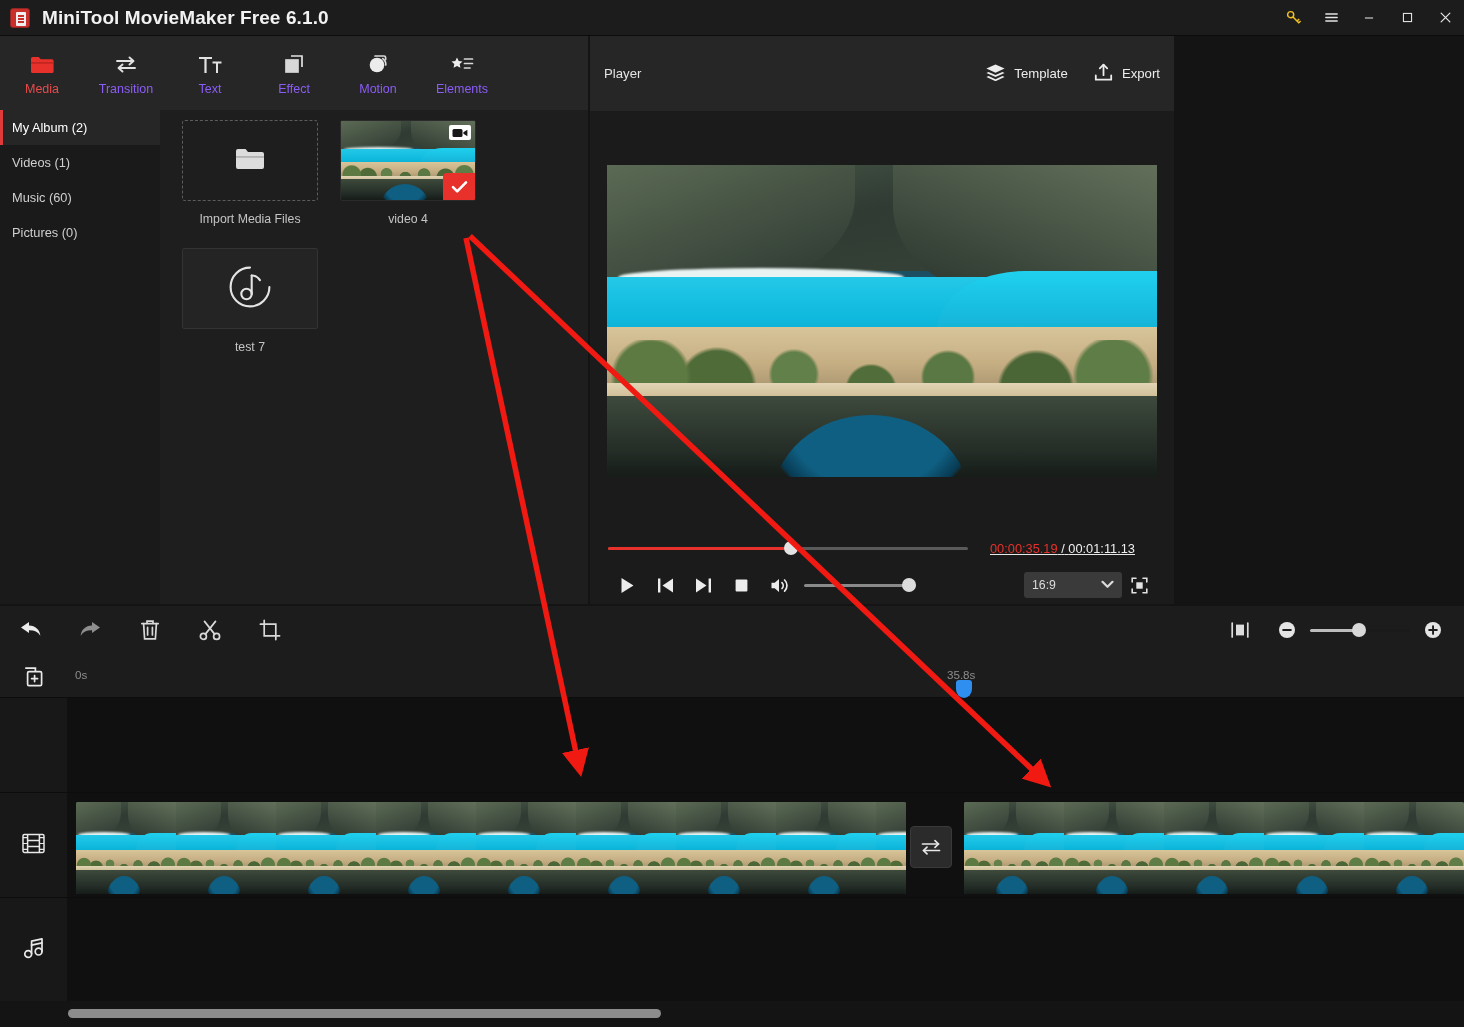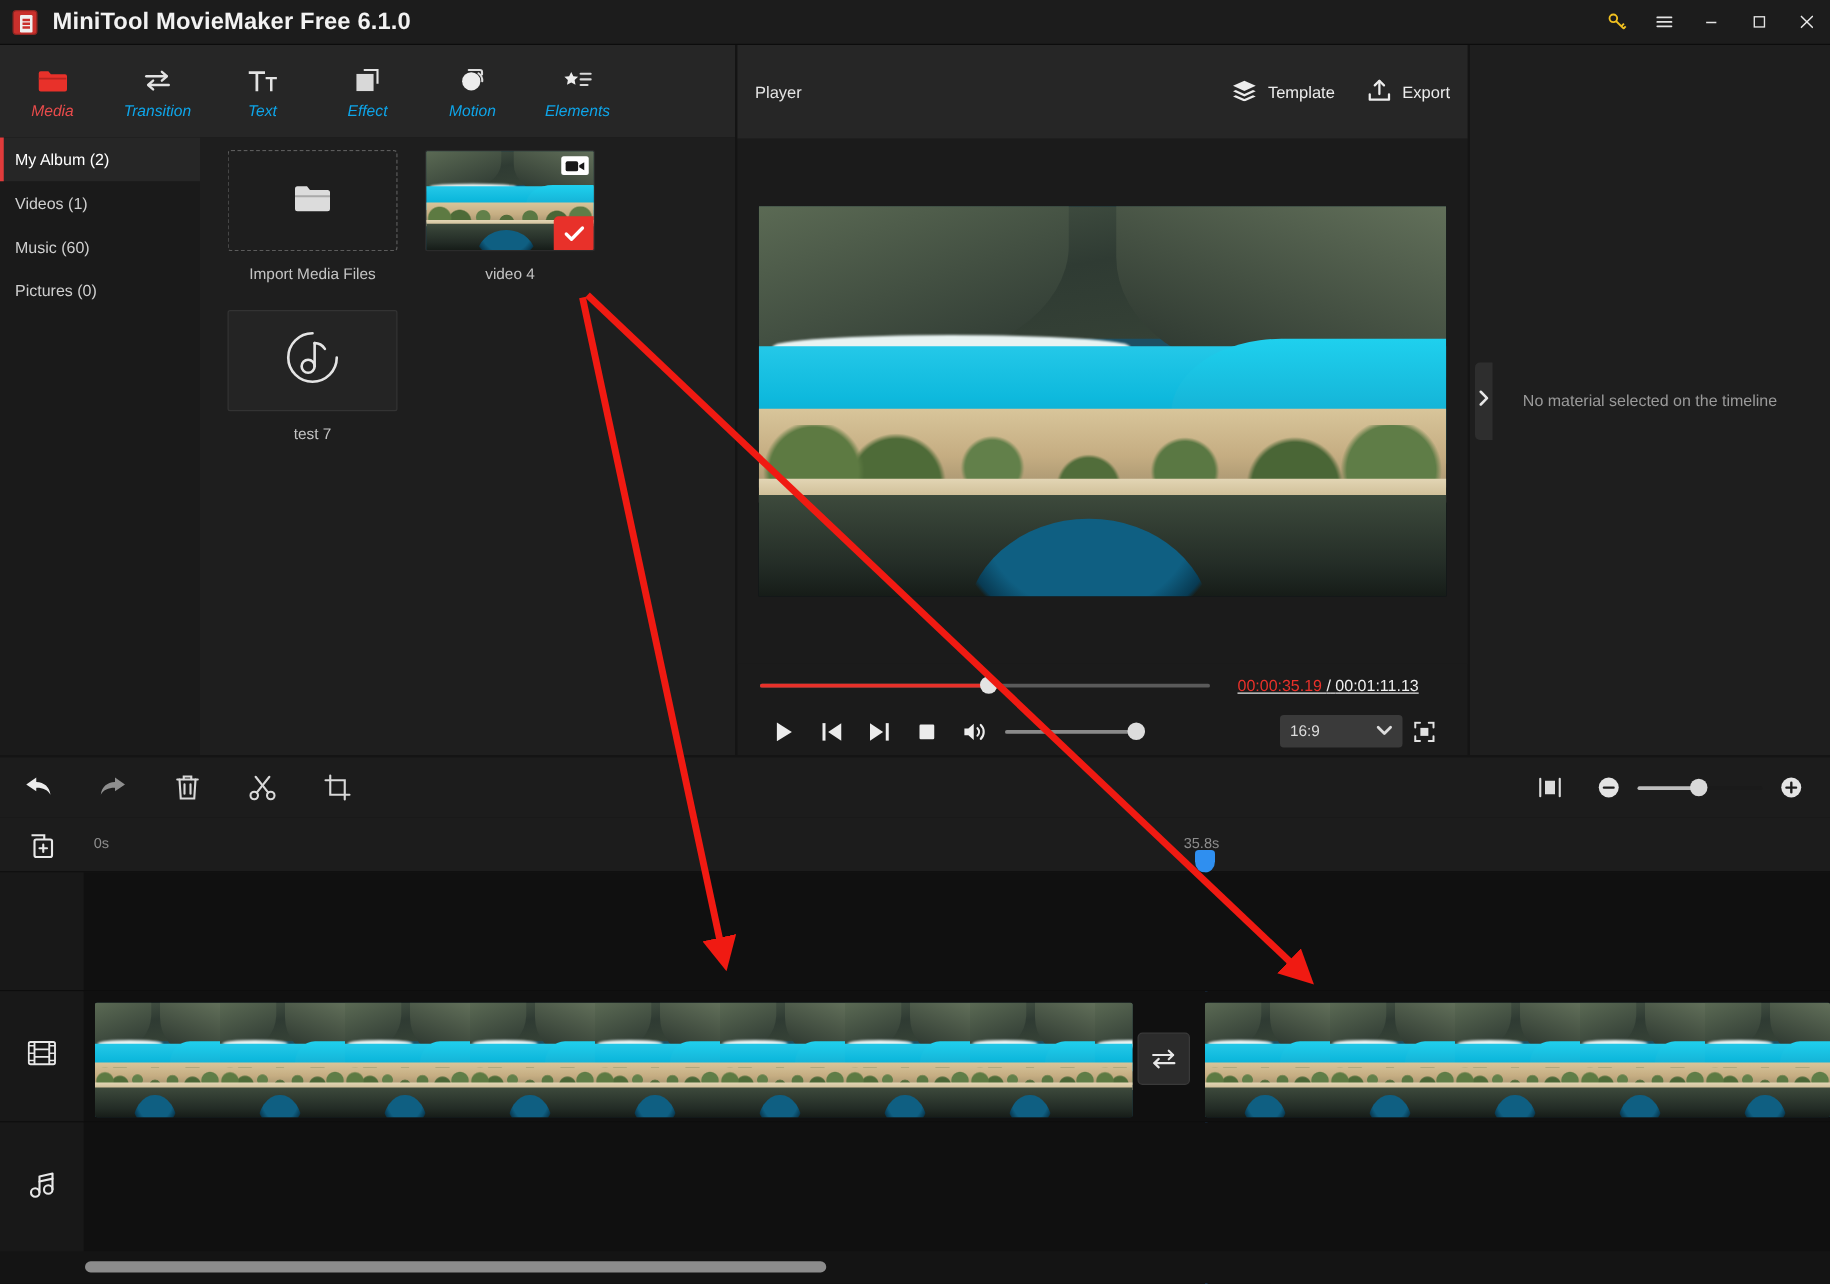--- a/index.html
+++ b/index.html
@@ -36,29 +36,29 @@
   .tb-right { margin-left:auto; display:flex; align-items:center; height:36px; }
   .tb-btn {
     width:38px; height:36px; display:flex; align-items:center; justify-content:center;
     cursor:pointer;
   }
   .tb-btn svg { display:block; }
 
   
   .toolbar {
     position:absolute; left:0; top:36px; width:588px; height:74px;
-    background:#262626; display:flex; align-items:center;font-style:italic;
+    background:#262626; display:flex; align-items:center;
   }
   .tool {
     width:84px; height:74px; display:flex; flex-direction:column;
     align-items:center; justify-content:center; gap:7px; cursor:pointer;
     position:relative;
   }
   .tool .ticon { height:24px; display:flex; align-items:flex-end; }
-  .tool .tlabel { font-size:12.5px; color:#0ea5e9; white-space:nowrap; }
+  .tool .tlabel { font-size:12.5px; color:#8b5cf6; white-space:nowrap; }
   .tool.active .tlabel { color:#e84b4b; }
 
   
   .libpanel { position:absolute; left:0; top:110px; width:588px; height:494px; background:#1e1e1e; }
   .sidebar { position:absolute; left:0; top:0; width:160px; height:494px; background:#1a1a1a; }
   .sb-item {
     height:35px; display:flex; align-items:center; padding-left:12px;
     font-size:12.8px; color:#cfcfcf; cursor:pointer; position:relative;
   }
   .sb-item.active { background:#262626; color:#fff; }
@@ -507,30 +507,20 @@
           <path d="M1.2 5V1.2H5"></path>
             <path d="M12 1.2h3.8V5"></path>
             <path d="M15.8 12v3.8H12"></path>
             <path d="M5 15.8H1.2V12"></path>
           <rect x="5.3" y="5.3" width="6.4" height="6.4" fill="#e2e2e2" stroke="none"></rect>
         </svg>
       </div>
     </div>
   </div>
 
-  <div class="rightpanel">
-    <div class="rp-empty">No material selected on the timeline</div>
-    <div class="rp-collapse">
-      <span>
-        <svg width="8" height="13" viewBox="0 0 8 13" fill="none" stroke="#e8e8e8" stroke-width="2" stroke-linecap="round" stroke-linejoin="round">
-            <path d="M1.6 1.4l5 5.1-5 5.1"></path>
-          </svg>
-      </span>
-    </div>
-  </div>
 
   <div class="tl-toolbar">
     <div class="tlb">
       <svg width="25" height="22" viewBox="0 0 25 22" fill="#ececec">
         <path d="M3 8.5L11 3v3.6c6.5.3 10.6 4 11.4 10.2-2.5-3.9-6.1-5.6-11.4-5.5V14z"></path>
       </svg>
     </div>
     <div class="tlb">
       <svg width="25" height="22" viewBox="0 0 25 22" fill="#8e8e8e">
         <path d="M22 8.5L14 3v3.6C7.5 6.9 3.4 10.6 2.6 16.8 5.1 12.9 8.7 11.2 14 11.3V14z"></path>

